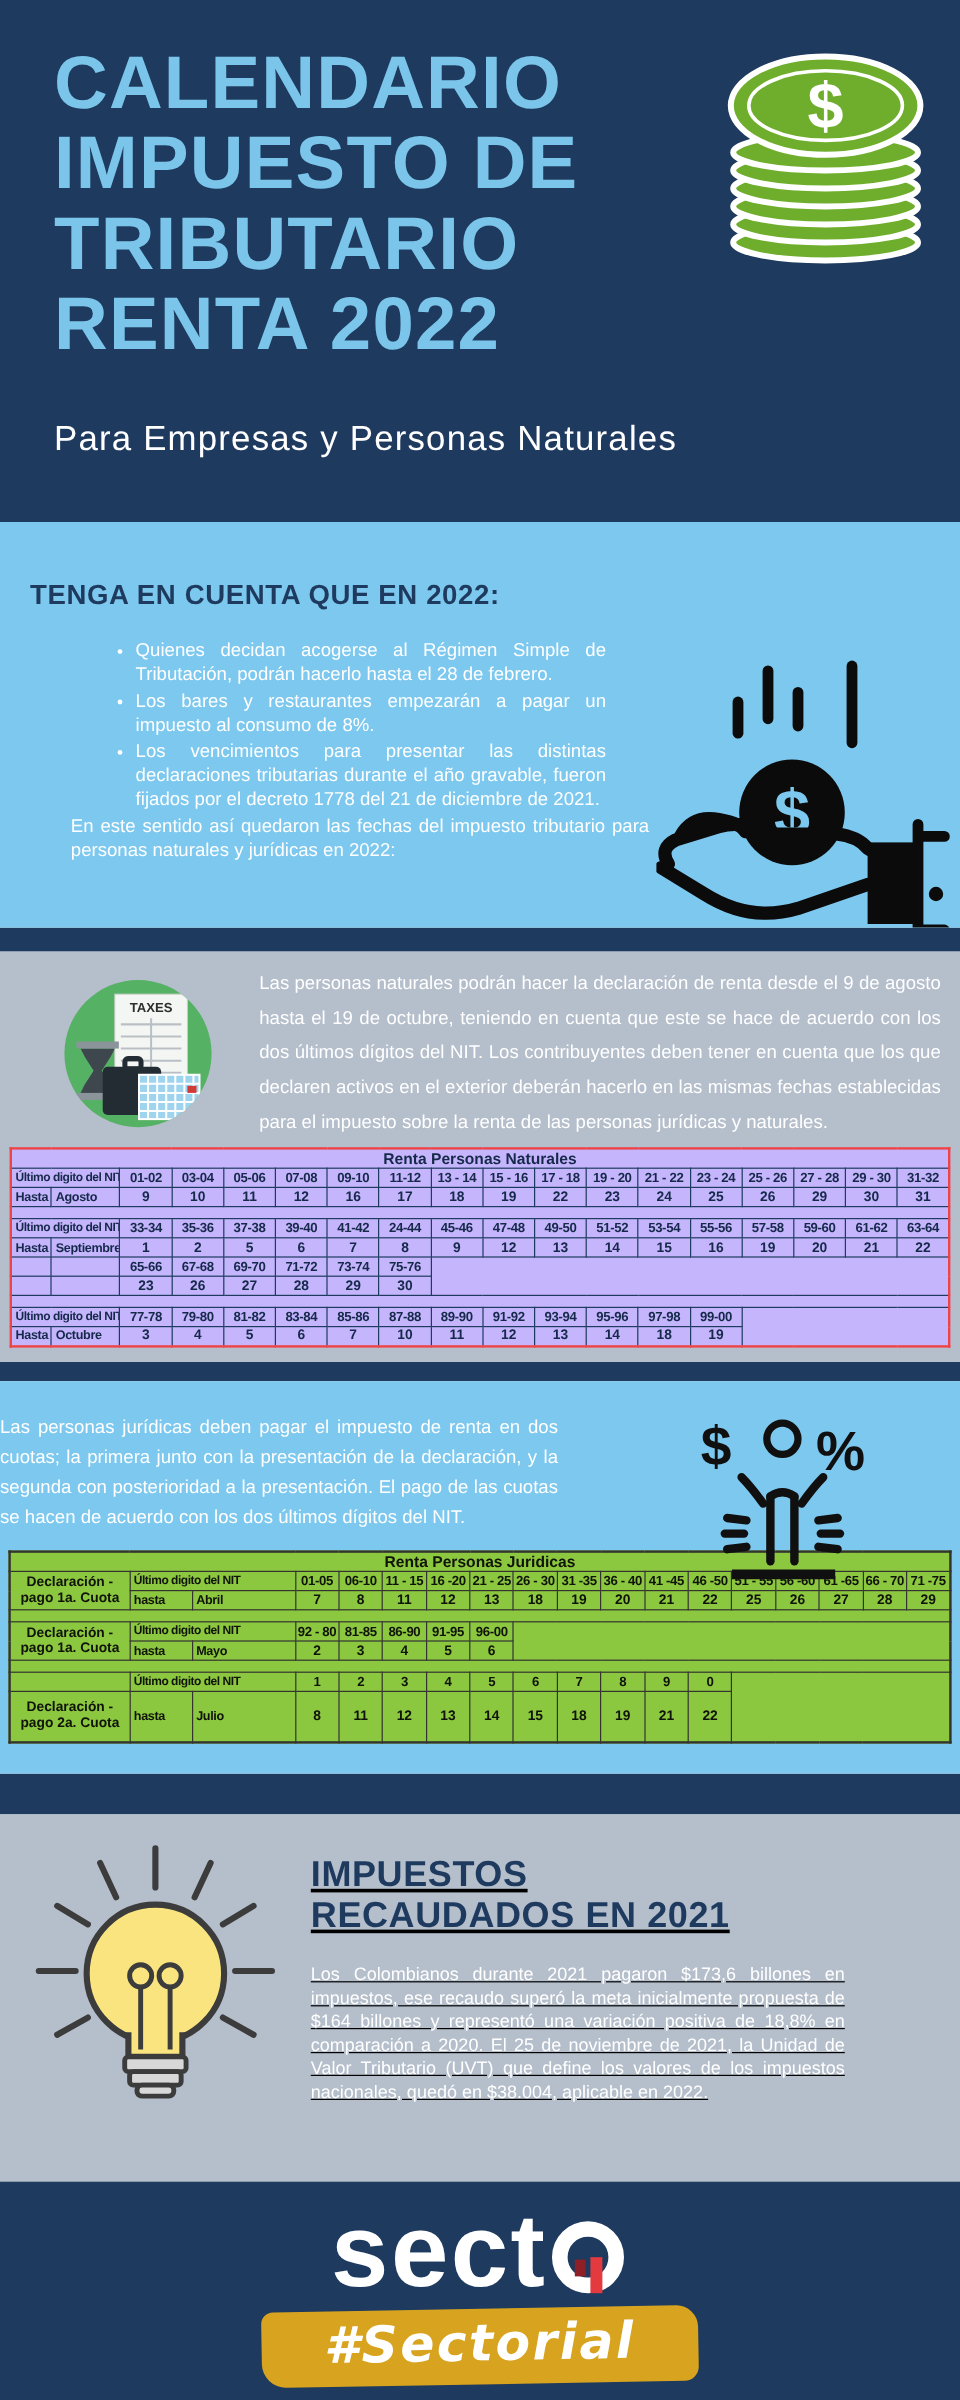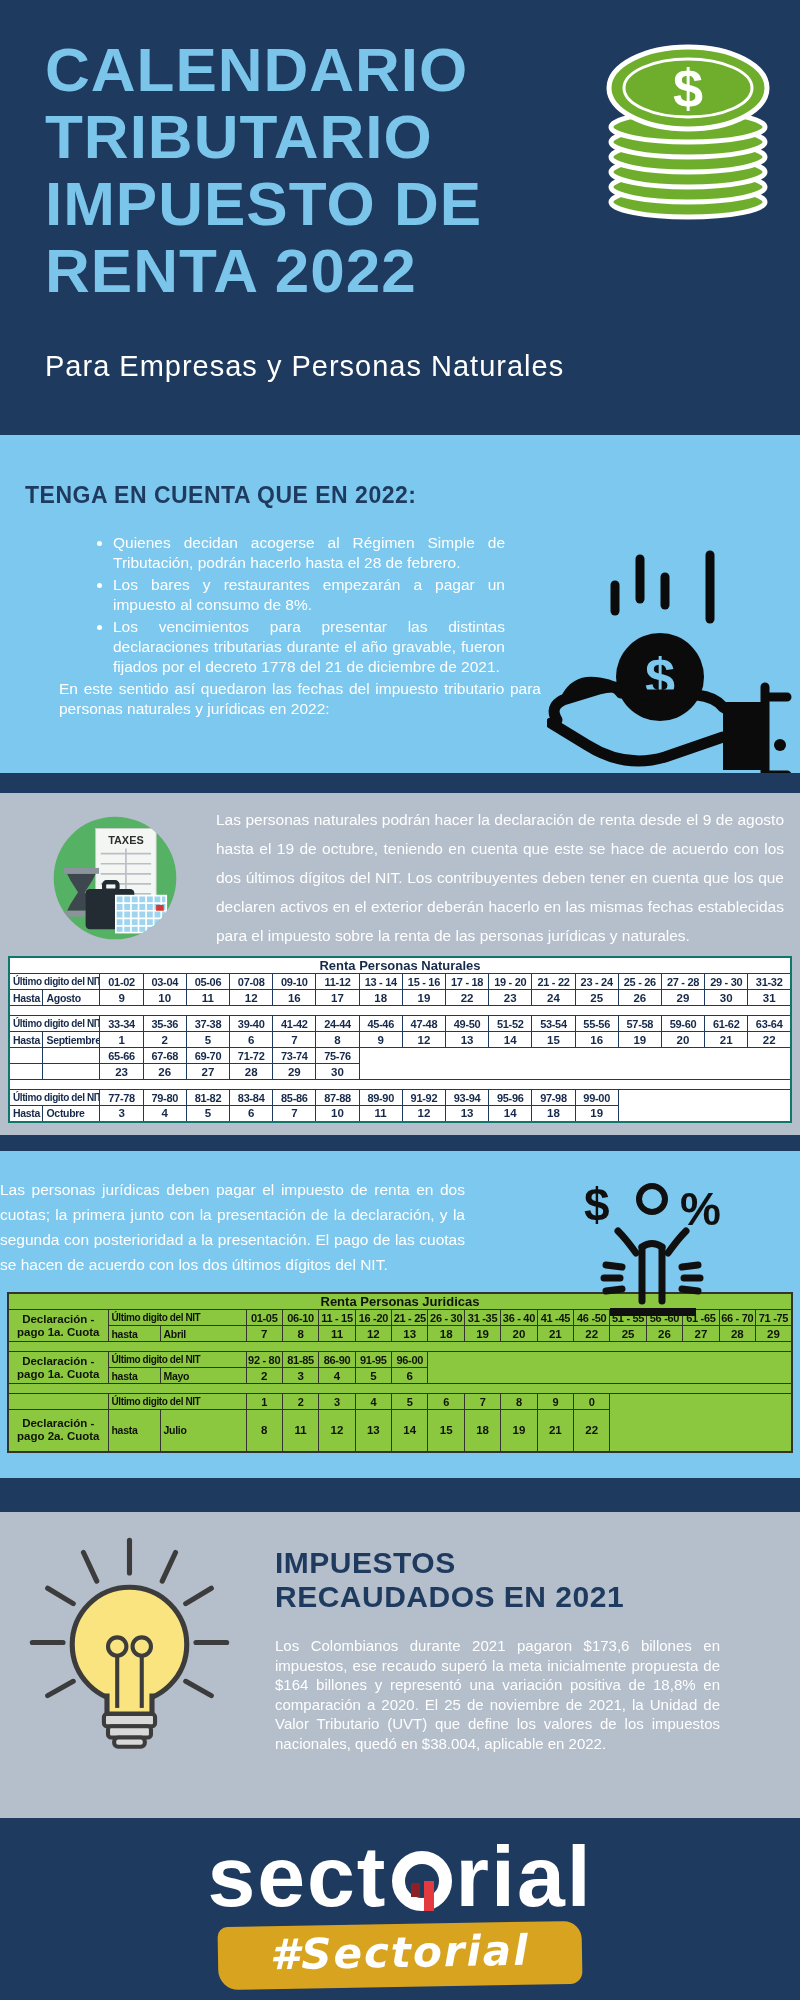--- a/index.html
+++ b/index.html
@@ -30,21 +30,21 @@
 
   
   .gray1{height:342px;background:#b5becb;padding-top:8px;overflow:hidden;}
   .nat-row{display:flex;padding:0 14px 0 52px;}
   .taxes-icon{flex:0 0 126px;margin-top:14px;}
   .nat-para{color:#fff;font-size:15.5px;line-height:29px;margin:4px 0 0 38px;
             width:568px;text-align:justify;}
 
   
   table.cal{border-collapse:collapse;table-layout:fixed;width:784px;margin:6px auto 0;
-            border:2px solid #0f766e;background:#ffffff;}
+            border:2px solid #ef4444;background:#c4b5fd;}
   table.cal td{border:1px solid #1e3a5f;text-align:center;font-weight:bold;color:#16294a;
                font-size:11.5px;height:16px;padding:0 1px;overflow:hidden;white-space:nowrap;}
   table.cal td.t-title{font-size:13px;height:16px;}
   table.cal td.t-h{font-size:11px;letter-spacing:-.3px;}
   table.cal td.t-nit{font-size:10px;letter-spacing:-.4px;text-align:left;padding-left:3px;}
   table.cal td.t-left{text-align:left;padding-left:3px;font-size:10.5px;letter-spacing:-.3px;}
   table.cal td.t-gap{border-left:none;border-right:none;border-top:1px solid #1e3a5f;
                      border-bottom:1px solid #1e3a5f;height:10px;}
   table.jur{background:#8cc740;border:2px solid #333330;}
   table.jur td{border-color:#333330;color:#101408;}
@@ -54,21 +54,21 @@
 
   
   .blue2{height:327px;background:#7dc8ee;position:relative;padding-top:10px;overflow:hidden;}
   .jur-para{color:#fff;font-size:15.5px;line-height:25px;width:465px;
             text-align:justify;}
   .person-icon{position:absolute;top:16px;right:72px;}
 
   
   .gray2{height:306px;background:#b5becb;display:flex;padding:20px 40px 0 12px;overflow:hidden;}
   .bulb-icon{flex:0 0 235px;padding-left:8px;}
-  .recaudo{width:445px;margin-left:28px;}
+  .recaudo{width:445px;margin-left:12px;text-decoration:underline;}
   .recaudo-heading{margin:14px 0 22px;}
   .recaudo-heading span{display:block;color:#1e3a5f;font-size:30px;line-height:34px;
                         font-weight:800;letter-spacing:.5px;}
   .recaudo-para{color:#fff;font-size:15px;line-height:19.5px;text-align:justify;margin:0;}
 
   
   .footer{height:182px;background:#1e3a5f;text-align:center;padding-top:12px;}
   .brand{display:flex;justify-content:center;align-items:center;color:#fff;
          font-size:86px;font-weight:700;letter-spacing:2px;line-height:92px;}
   .brand-o{display:inline-block;width:60px;height:60px;border:13px solid #fff;
@@ -81,22 +81,22 @@
                font-family:"DejaVu Sans",sans-serif;letter-spacing:2px;}
 </style>
 </head>
 <body>
 
 <div class="page">
 
   <div class="header">
     <h1 style="margin:0;">
       <span class="title-line">CALENDARIO</span>
+      <span class="title-line">IMPUESTO DE</span>
       <span class="title-line">TRIBUTARIO</span>
-      <span class="title-line">IMPUESTO DE</span>
       <span class="title-line">RENTA 2022</span>
     </h1>
     <div class="subtitle">Para Empresas y Personas Naturales</div>
     <div class="coins">
       <svg width="168" height="180" viewBox="0 0 168 180">
         <g stroke="#ffffff" stroke-width="5" fill="#6fae2c">
           <ellipse cx="84" cy="160" rx="77" ry="15"></ellipse>
           <ellipse cx="84" cy="145" rx="77" ry="15"></ellipse>
           <ellipse cx="84" cy="130" rx="77" ry="15"></ellipse>
           <ellipse cx="84" cy="115" rx="77" ry="15"></ellipse>
@@ -538,20 +538,19 @@
     </div>
   </div>
 
   <div class="footer">
     <div class="brand">
       <span>sect</span>
       <span class="brand-o">
         <span class="bar1"></span>
           <span class="bar2"></span>
       </span>
-      <span>rial</span>
     </div>
     <div class="banner">
       <span>#Sectorial</span>
     </div>
   </div>
 
 </div>
 
 </body></html>

